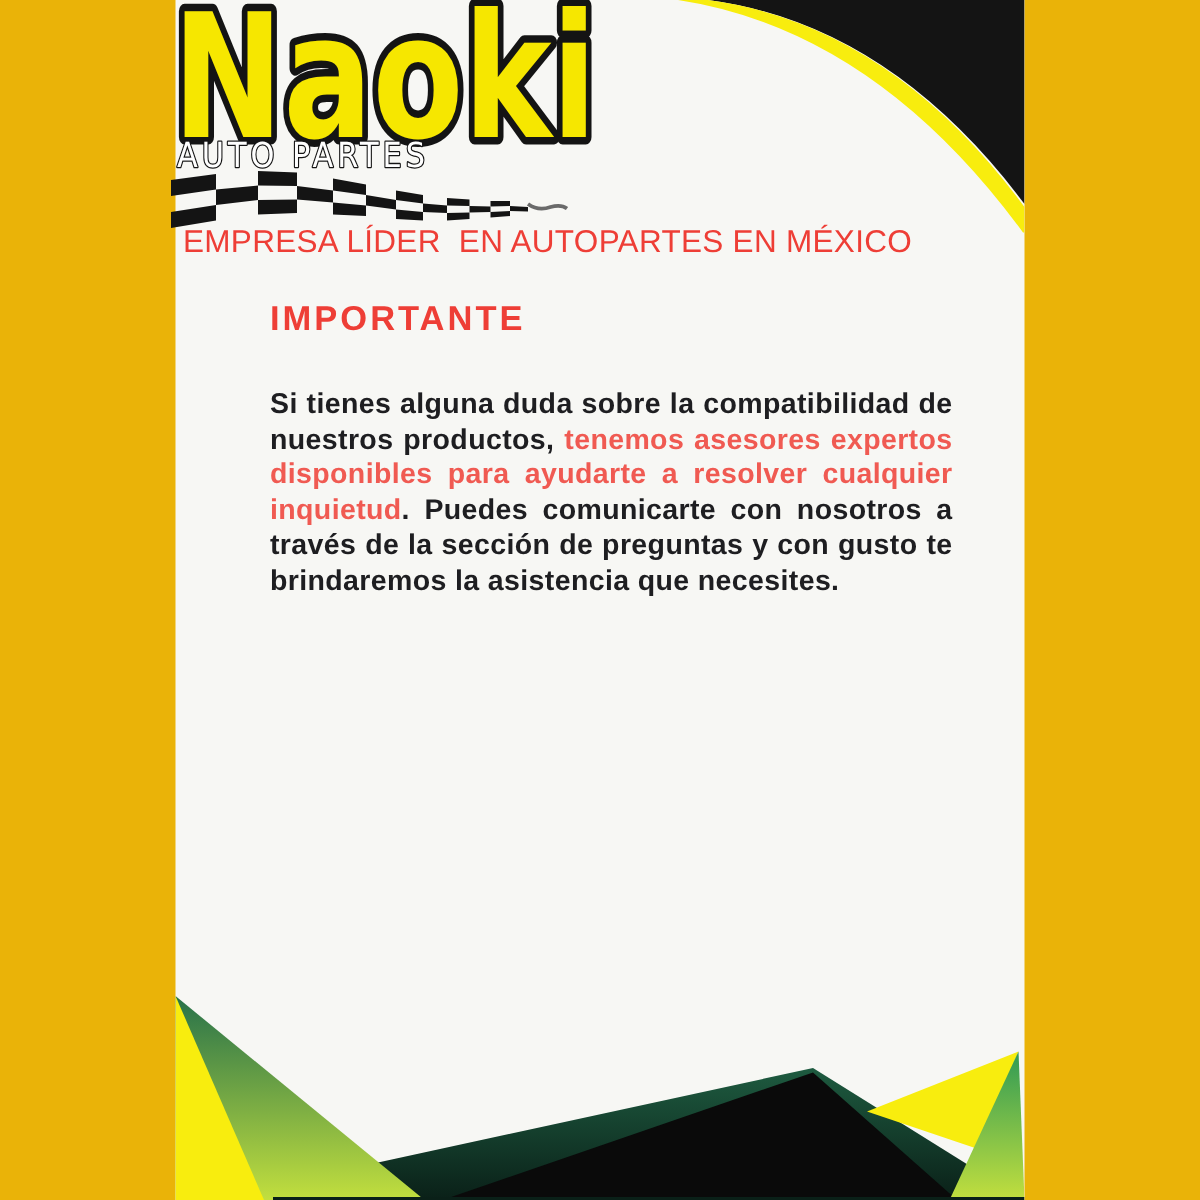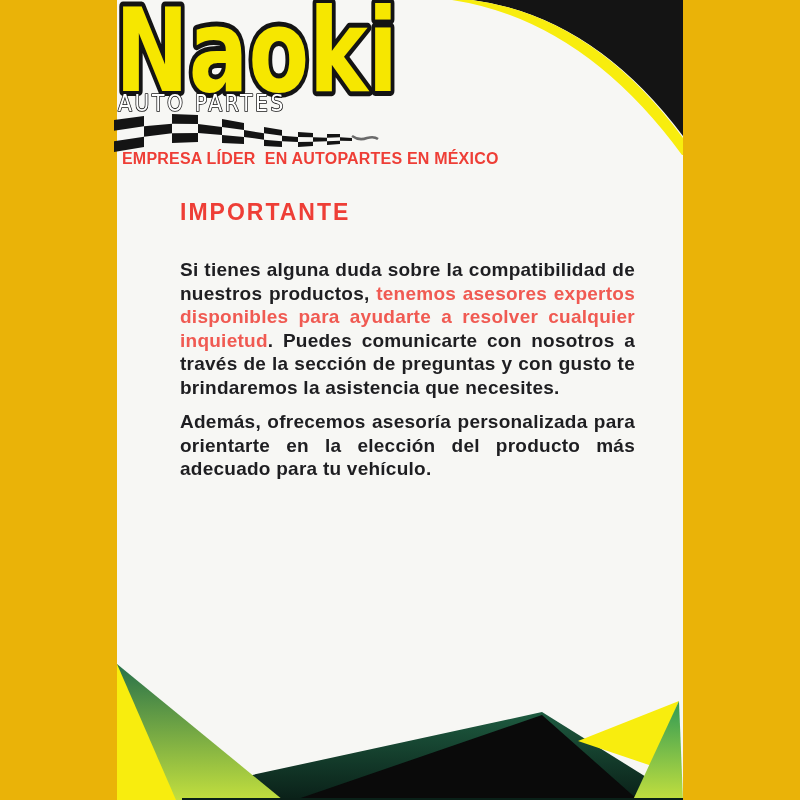--- a/index.html
+++ b/index.html
@@ -4,30 +4,30 @@
 <style>
   html,body{margin:0;padding:0;background:#fff;}
   .canvas{position:relative;width:800px;height:800px;background:#eab308;overflow:hidden;
           font-family:"Liberation Sans",sans-serif;}
   .flyer{position:absolute;left:117px;top:0;width:566px;height:800px;background:var(--paper,#f7f7f4);}
 
   .logo-svg{position:absolute;left:-9px;top:0;width:300px;height:170px;overflow:visible;}
   .corner-svg{position:absolute;right:0;top:0;width:240px;height:160px;}
   .bottom-svg{position:absolute;left:0;bottom:0;width:566px;height:140px;display:block;}
 
-  .tagline{position:absolute;left:5px;top:150px;font-size:16px;font-weight:700;
+  .tagline{position:absolute;left:5px;top:150px;font-size:21px;font-weight:400;
            color:var(--accent-red,#ee3e36);letter-spacing:.2px;white-space:pre;text-align:right;}
   .heading{position:absolute;left:63px;top:199px;font-size:23px;font-weight:800;
            color:var(--accent-red,#ee3e36);letter-spacing:2px;}
   .body-copy{position:absolute;left:63px;top:258px;width:455px;font-size:19px;font-weight:700;
              line-height:23.5px;letter-spacing:.25px;color:var(--body-text,#1e1e21);
              text-align:justify;}
   .body-copy p{margin:0;}
   .body-copy p.p1{margin-bottom:23px;}
-  .body-copy p.p2{margin-bottom:11px;}
+  .body-copy p.p2{margin-bottom:40px;}
   .highlight{color:var(--highlight-red,#f05a52);}
 
   .brand-name-text{font-family:"DejaVu Sans",sans-serif;font-weight:bold;}
   .brand-subtitle-text{font-family:"DejaVu Sans",sans-serif;letter-spacing:3px;}
 </style>
 </head>
 <body>
 
 <div class="canvas">
   <div class="flyer">
@@ -62,21 +62,20 @@
         </g>
       <path transform="translate(6,112)" d="M238,24 q7,5 15,2 q7,-2 11,1" fill="none" stroke-width="2.5" stroke="#6a6a6a"></path>
     </svg>
 
     <div class="tagline">EMPRESA LÍDER  EN AUTOPARTES EN MÉXICO</div>
 
     <div class="heading">IMPORTANTE</div>
 
     <div class="body-copy">
       <p class="p2"><span>Si tienes alguna duda sobre la compatibilidad de nuestros productos, </span><span class="highlight">tenemos asesores expertos disponibles para ayudarte a resolver cualquier inquietud</span><span>. Puedes comunicarte con nosotros a través de la sección de preguntas y con gusto te brindaremos la asistencia que necesites.</span></p>
-      <p class="p3">Además, ofrecemos asesoría personalizada para orientarte en la elección del producto más adecuado para tu vehículo.</p>
     </div>
 
     <svg class="bottom-svg" viewBox="0 0 566 140" aria-hidden="true">
       <defs>
         <linearGradient id="gradLeft" x1="0" y1="0" x2="0" y2="1">
           <stop offset="0" stop-color="#27714a"></stop>
           <stop offset="1" stop-color="#c2df3e"></stop>
         </linearGradient>
         <linearGradient id="gradDark" x1="0" y1="0" x2="0" y2="1">
           <stop offset="0" stop-color="#1e5b40"></stop>

